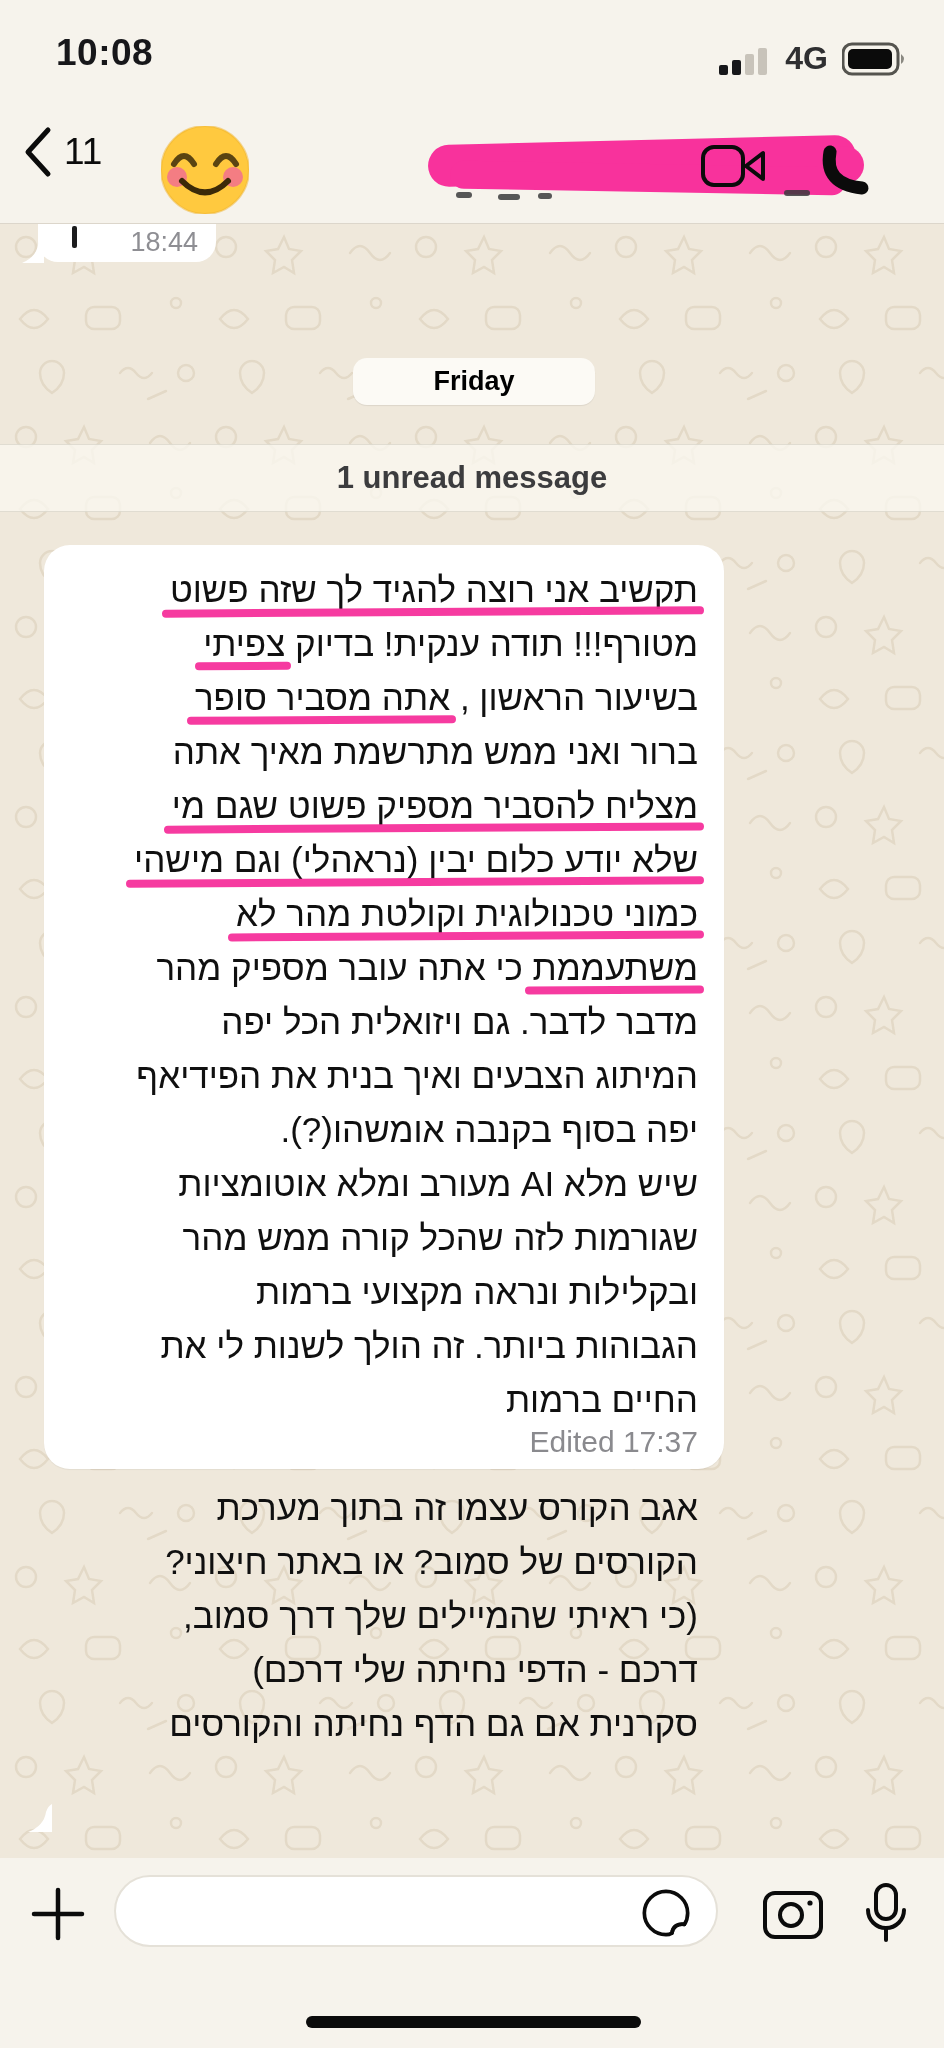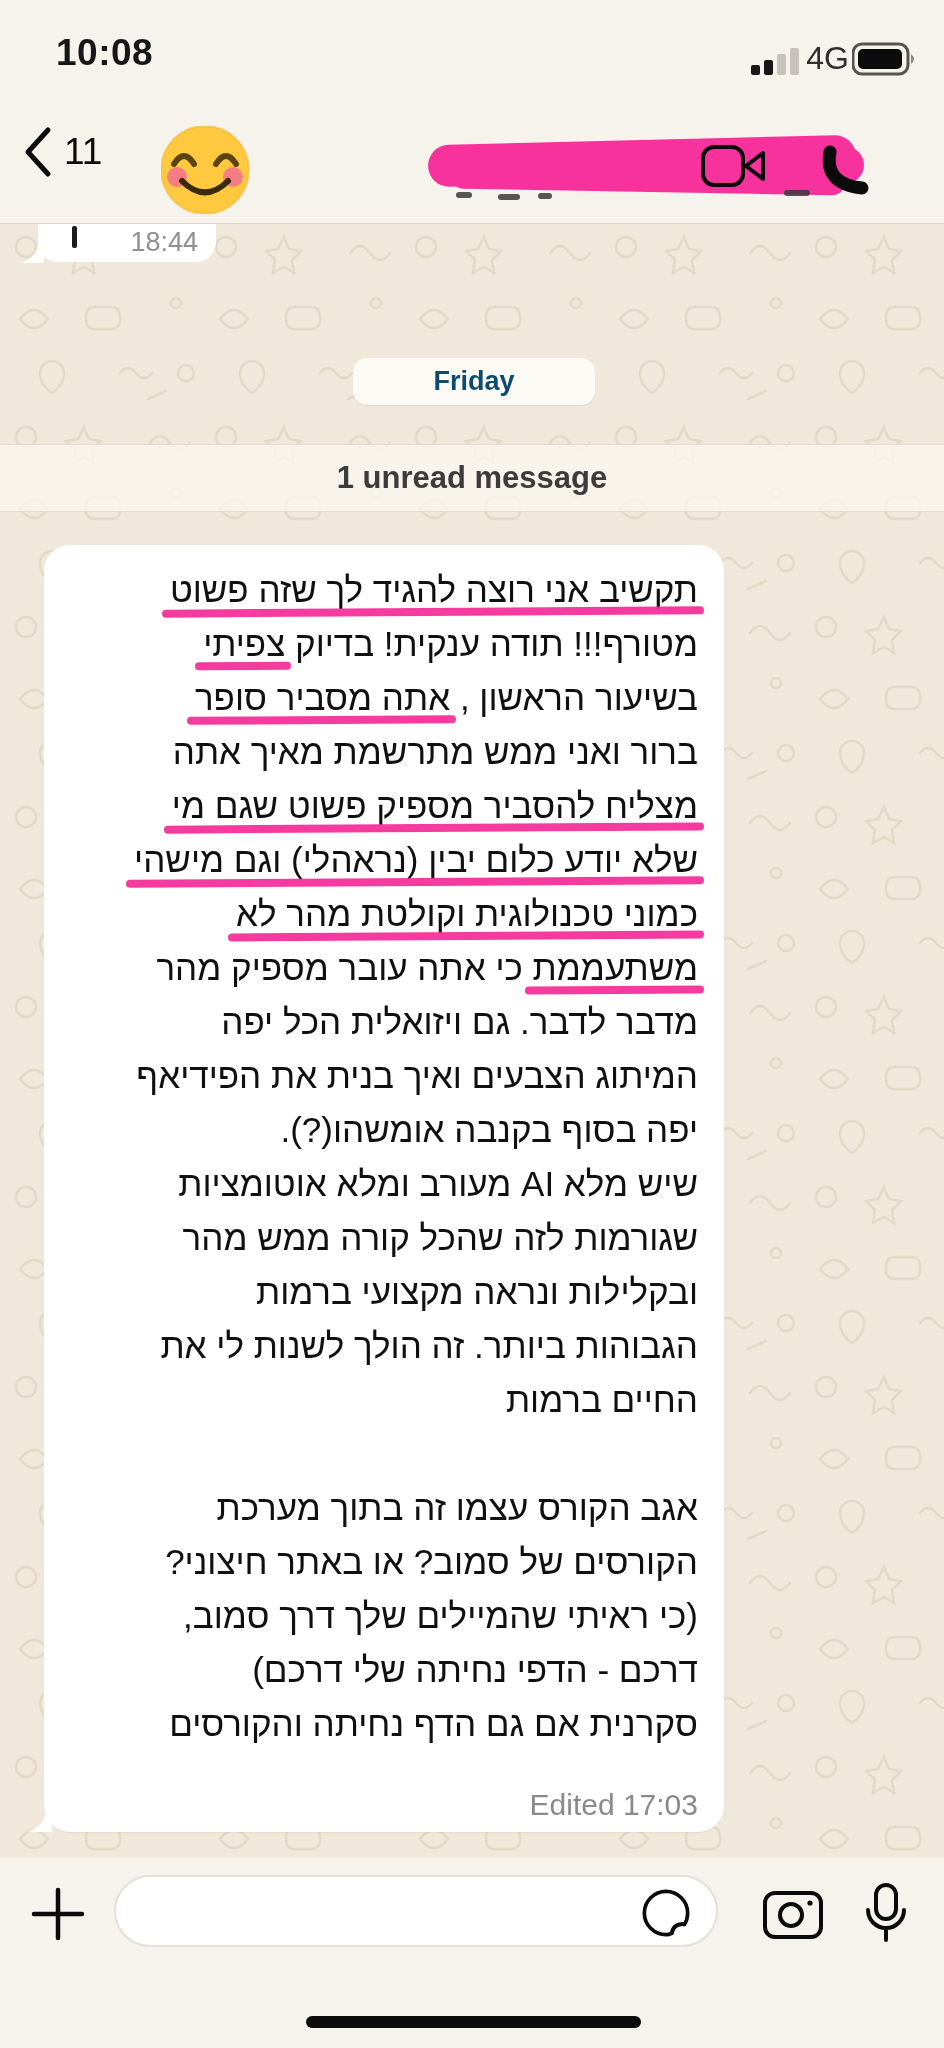--- a/index.html
+++ b/index.html
@@ -2,21 +2,21 @@
 <html><head>
 <meta charset="utf-8">
 <style>
   html,body{margin:0;padding:0;}
   body{width:944px;height:2048px;position:relative;overflow:hidden;
        font-family:"Liberation Sans","DejaVu Sans",sans-serif;background:#F6F3EC;}
 
   
   .statusbar{position:absolute;top:0;left:0;width:944px;height:90px;background:#F6F3EC;z-index:30;}
   .sb-time{position:absolute;left:56px;top:32px;font-size:37px;font-weight:700;color:#17171A;letter-spacing:.5px;}
-  .sb-right{position:absolute;right:26px;top:40px;display:flex;align-items:center;gap:3px;}
+  .sb-right{position:absolute;right:36px;top:40px;display:flex;align-items:center;gap:14px;font-weight:bold;}
   .sb-net{font-size:32px;color:#2F2F31;}
 
   
   .header{position:absolute;top:90px;left:0;width:944px;height:133px;background:#F6F3EC;
           border-bottom:1px solid #DCD6CB;z-index:30;}
   .back{position:absolute;left:24px;top:36px;display:flex;align-items:center;gap:12px;cursor:pointer;}
   .back-count{font-size:37px;color:#0B0B0B;}
   .avatar{position:absolute;left:161px;top:124px;width:88px;height:88px;top:36px;}
   .scribble{position:absolute;left:428px;top:44px;width:438px;height:66px;}
   .scr-bar{position:absolute;background:#F8329C;border-radius:24px;}
@@ -32,28 +32,28 @@
 
   .partial-bubble{position:absolute;left:38px;top:0;width:178px;height:39px;background:#fff;
                   border-radius:0 0 20px 20px;z-index:1;}
   .partial-time{position:absolute;right:18px;top:4px;font-size:27px;color:#8E8E93;}
   .partial-tick{position:absolute;left:34px;top:3px;width:5px;height:22px;background:#1C1C1E;border-radius:2px;}
   .tail{position:absolute;z-index:1;}
 
   .date-pill{position:absolute;left:353px;top:135px;width:242px;height:47px;background:#FCFAF5;
              border-radius:14px;box-shadow:0 1px 1px rgba(0,0,0,.08);z-index:1;
              display:flex;align-items:center;justify-content:center;}
-  .date-pill span{font-size:27px;font-weight:700;color:#0c4a6e;}
+  .date-pill span{font-size:27px;font-weight:700;color:#000000;}
 
   .unread{position:absolute;left:0;top:221px;width:944px;height:66px;background:rgba(250,247,240,.78);
           border-top:1px solid rgba(80,75,60,.14);border-bottom:1px solid rgba(80,75,60,.14);
           display:flex;align-items:center;justify-content:center;z-index:1;}
   .unread span{font-size:31px;font-weight:600;color:#3C3C3E;}
 
-  .main-bubble{position:absolute;left:44px;top:322px;width:680px;height:1287px;z-index:1;}
+  .main-bubble{position:absolute;left:44px;top:322px;width:680px;height:924px;z-index:1;}
   .msg-text{position:absolute;top:18px;left:26px;right:26px;direction:rtl;}
   .msg-line{direction:rtl;text-align:right;white-space:pre;line-height:54px;font-size:35px;color:#101010;}
   .hl{position:relative;}
   .hl::after{content:"";position:absolute;left:-8px;right:-6px;bottom:-7px;height:8px;
              background:#F5309B;border-radius:5px;transform:rotate(-.35deg);opacity:.95;}
   .msg-meta{position:absolute;right:26px;bottom:10px;font-size:30px;color:#8A8A8E;}
 
   
   .composer{position:absolute;top:1858px;left:0;width:944px;height:190px;background:#F6F3EC;z-index:30;}
   .input-pill{position:absolute;left:114px;top:17px;width:604px;height:72px;background:#FFFFFF;
@@ -180,21 +180,21 @@
         <div class="msg-line"><span>ובקלילות ונראה מקצועי ברמות</span></div>
         <div class="msg-line"><span>הגבוהות ביותר. זה הולך לשנות לי את</span></div>
         <div class="msg-line"><span>החיים ברמות</span></div>
         <div class="msg-line">&nbsp;</div>
         <div class="msg-line"><span>אגב הקורס עצמו זה בתוך מערכת</span></div>
         <div class="msg-line"><span>הקורסים של סמוב? או באתר חיצוני?</span></div>
         <div class="msg-line"><span>(כי ראיתי שהמיילים שלך דרך סמוב,</span></div>
         <div class="msg-line"><span>דרכם - הדפי נחיתה שלי דרכם)</span></div>
         <div class="msg-line"><span>סקרנית אם גם הדף נחיתה והקורסים</span></div>
       </div>
-    <div class="msg-meta">Edited 17:03</div>
+    <div class="msg-meta">Edited 17:37</div>
   </div>
   <svg class="tail" style="left:28px;top:1581px;" width="24" height="28" viewBox="0 0 24 28">
     <path d="M24 0 L24 28 L0 28 Q16 22 18 8 Q20 2 24 0 Z" fill="#FFFFFF"></path>
   </svg>
 </div>
 
 <div class="composer">
   <svg class="comp-icon" style="left:30px;top:1886px;top:28px;" width="56" height="56" viewBox="0 0 56 56">
     <g>
       <line x1="4" y1="28" x2="52" y2="28" stroke="#0B0B0B" stroke-width="4.5" stroke-linecap="round"></line>

